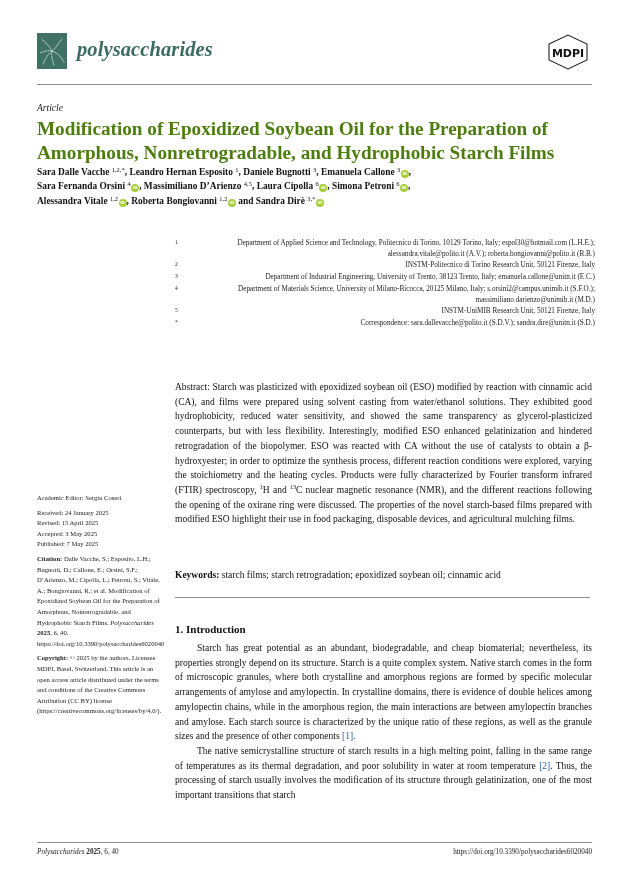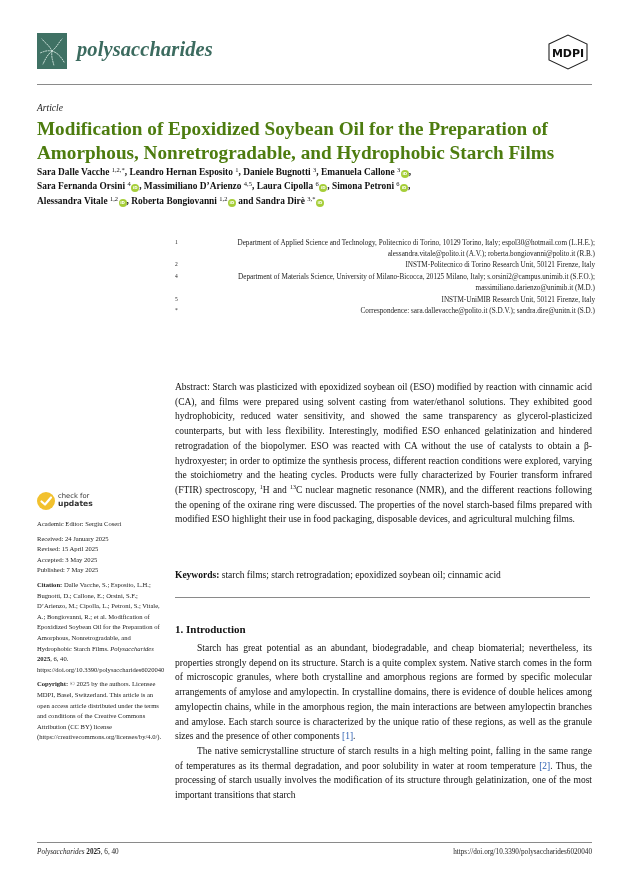--- a/index.html
+++ b/index.html
@@ -91,46 +91,36 @@
   <div class="header-rule"></div>
 
   <div class="article-type">Article</div>
   <h1 class="title">Modification of Epoxidized Soybean Oil for the Preparation of Amorphous, Nonretrogradable, and Hydrophobic Starch Films</h1>
 
   <div class="authors" id="authors"><span>Sara Dalle Vacche</span>&nbsp;<sup>1,2,*</sup><span>, </span><span>Leandro Hernan Esposito</span>&nbsp;<sup>1</sup><span>, </span><span>Daniele Bugnotti</span>&nbsp;<sup>3</sup><span>, </span><span>Emanuela Callone</span>&nbsp;<sup>3</sup><span class="orcid">iD</span><span>, </span><br><span>Sara Fernanda Orsini</span>&nbsp;<sup>4</sup><span class="orcid">iD</span><span>, </span><span>Massimiliano D’Arienzo</span>&nbsp;<sup>4,5</sup><span>, </span><span>Laura Cipolla</span>&nbsp;<sup>6</sup><span class="orcid">iD</span><span>, </span><span>Simona Petroni</span>&nbsp;<sup>6</sup><span class="orcid">iD</span><span>, </span><br><span>Alessandra Vitale</span>&nbsp;<sup>1,2</sup><span class="orcid">iD</span><span>, </span><span>Roberta Bongiovanni</span>&nbsp;<sup>1,2</sup><span class="orcid">iD</span><span> and </span><span>Sandra Dirè</span>&nbsp;<sup>3,*</sup><span class="orcid">iD</span></div>
 
   <div class="affils" id="affils">
       <div class="affil"><span class="num">1</span><span>Department of Applied Science and Technology, Politecnico di Torino, 10129 Torino, Italy; espol30@hotmail.com (L.H.E.); alessandra.vitale@polito.it (A.V.); roberta.bongiovanni@polito.it (R.B.)</span></div>
       <div class="affil"><span class="num">2</span><span>INSTM-Politecnico di Torino Research Unit, 50121 Firenze, Italy</span></div>
+      <div class="affil"><span class="num">3</span><span>Department of Industrial Engineering, University of Trento, 38123 Trento, Italy; emanuela.callone@unitn.it (E.C.)</span></div>
       <div class="affil"><span class="num">4</span><span>Department of Materials Science, University of Milano-Bicocca, 20125 Milano, Italy; s.orsini2@campus.unimib.it (S.F.O.); massimiliano.darienzo@unimib.it (M.D.)</span></div>
       <div class="affil"><span class="num">5</span><span>INSTM-UniMIB Research Unit, 50121 Firenze, Italy</span></div>
       <div class="affil"><span class="num">*</span><span>Correspondence: sara.dallevacche@polito.it (S.D.V.); sandra.dire@unitn.it (S.D.)</span></div>
     </div>
 
   <div class="abstract">
     <b>Abstract:</b><span> Starch was plasticized with epoxidized soybean oil (ESO) modified by reaction with cinnamic acid (CA), and films were prepared using solvent casting from water/ethanol solutions. They exhibited good hydrophobicity, reduced water sensitivity, and showed the same transparency as glycerol-plasticized counterparts, but with less flexibility. Interestingly, modified ESO enhanced gelatinization and hindered retrogradation of the biopolymer. ESO was reacted with CA without the use of catalysts to obtain a β-hydroxyester; in order to optimize the synthesis process, different reaction conditions were explored, varying the stoichiometry and the heating cycles. Products were fully characterized by Fourier transform infrared (FTIR) spectroscopy, </span><sup>1</sup><span>H and </span><sup>13</sup><span>C nuclear magnetic resonance (NMR), and the different reactions following the opening of the oxirane ring were discussed. The properties of the novel starch-based films prepared with modified ESO highlight their use in food packaging, disposable devices, and agricultural mulching films.</span>
   </div>
 
   <div class="keywords">
     <b>Keywords:</b><span> starch films; starch retrogradation; epoxidized soybean oil; cinnamic acid</span>
   </div>
   <div class="abstract-rule"></div>
 
   <div class="sidebar">
-    <div class="check-updates">
-      <div class="check-icon">
-        <svg viewBox="0 0 18 18">
-            <path d="M4.5 9.5 L8 12.5 L14 5.5" fill="none" stroke="#fff" stroke-width="2.2" stroke-linecap="round" stroke-linejoin="round"></path>
-          </svg>
-      </div>
-      <div class="check-text">
-        <div class="l1">check for</div>
-        <div class="l2">updates</div>
-      </div>
-    </div>
     <div class="side-block">Academic Editor: Sergiu Coseri</div>
     <div class="side-block">
       <div class="side-line">Received: 24 January 2025</div>
       <div class="side-line">Revised: 15 April 2025</div>
       <div class="side-line">Accepted: 3 May 2025</div>
       <div class="side-line">Published: 7 May 2025</div>
     </div>
     <div class="side-para">
       <b>Citation:</b><span> Dalle Vacche, S.; Esposito, L.H.; Bugnotti, D.; Callone, E.; Orsini, S.F.; D’Arienzo, M.; Cipolla, L.; Petroni, S.; Vitale, A.; Bongiovanni, R.; et al. Modification of Epoxidized Soybean Oil for the Preparation of Amorphous, Nonretrogradable, and Hydrophobic Starch Films. </span><i>Polysaccharides</i><b> 2025</b><span>, 6, 40. https://doi.org/10.3390/polysaccharides6020040</span>
     </div>

